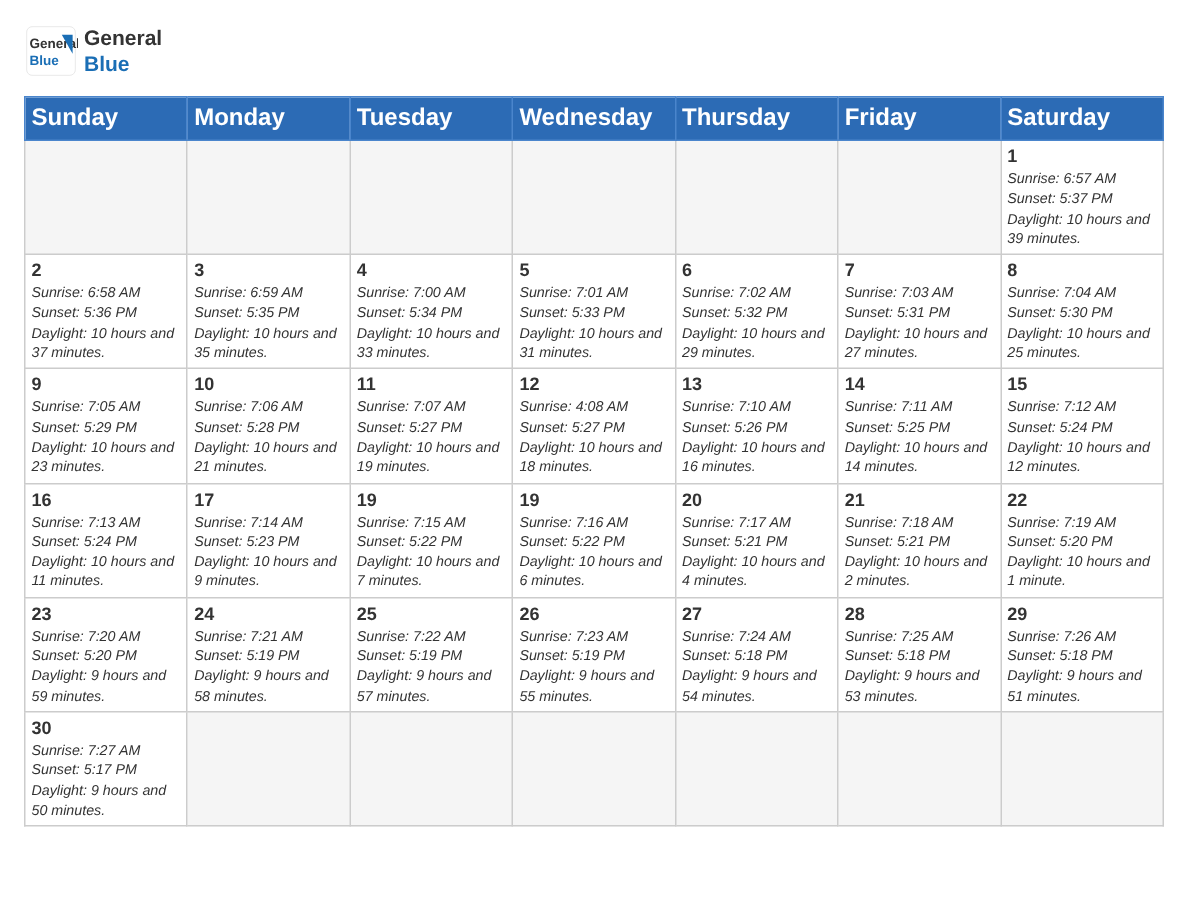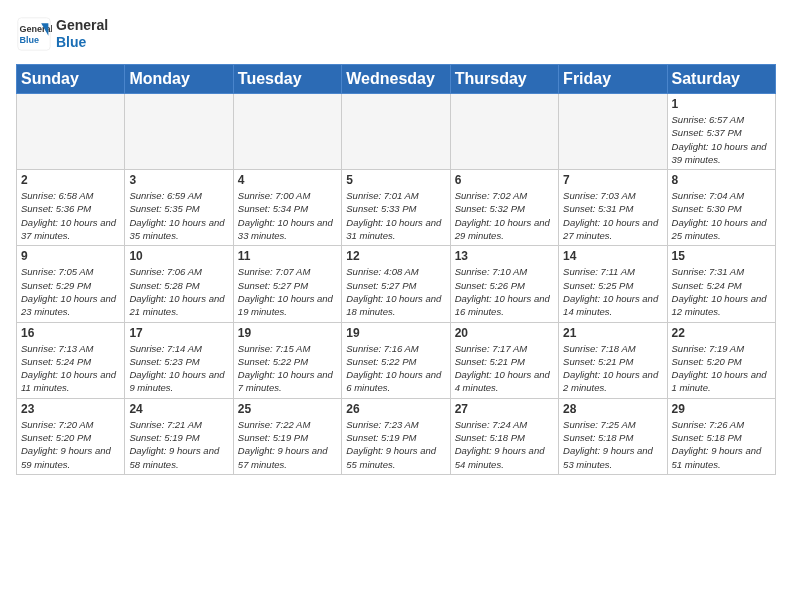--- a/index.html
+++ b/index.html
@@ -207,21 +207,21 @@
 Daylight: 10 hours and 16 minutes.</div>
           </td>
           <td>
             <div class="day-number">14</div>
             <div class="day-info">Sunrise: 7:11 AM
 Sunset: 5:25 PM
 Daylight: 10 hours and 14 minutes.</div>
           </td>
           <td>
             <div class="day-number">15</div>
-            <div class="day-info">Sunrise: 7:31 AM
+            <div class="day-info">Sunrise: 7:12 AM
 Sunset: 5:24 PM
 Daylight: 10 hours and 12 minutes.</div>
           </td>
         </tr>
         <tr>
           <td>
             <div class="day-number">16</div>
             <div class="day-info">Sunrise: 7:13 AM
 Sunset: 5:24 PM
 Daylight: 10 hours and 11 minutes.</div>
@@ -299,16 +299,30 @@
             <div class="day-info">Sunrise: 7:25 AM
 Sunset: 5:18 PM
 Daylight: 9 hours and 53 minutes.</div>
           </td>
           <td>
             <div class="day-number">29</div>
             <div class="day-info">Sunrise: 7:26 AM
 Sunset: 5:18 PM
 Daylight: 9 hours and 51 minutes.</div>
           </td>
+        </tr>
+        <tr>
+          <td>
+            <div class="day-number">30</div>
+            <div class="day-info">Sunrise: 7:27 AM
+Sunset: 5:17 PM
+Daylight: 9 hours and 50 minutes.</div>
+          </td>
+          <td class="empty"></td>
+          <td class="empty"></td>
+          <td class="empty"></td>
+          <td class="empty"></td>
+          <td class="empty"></td>
+          <td class="empty"></td>
         </tr>
       </tbody>
   </table>
 </div>
 
 </body></html>

